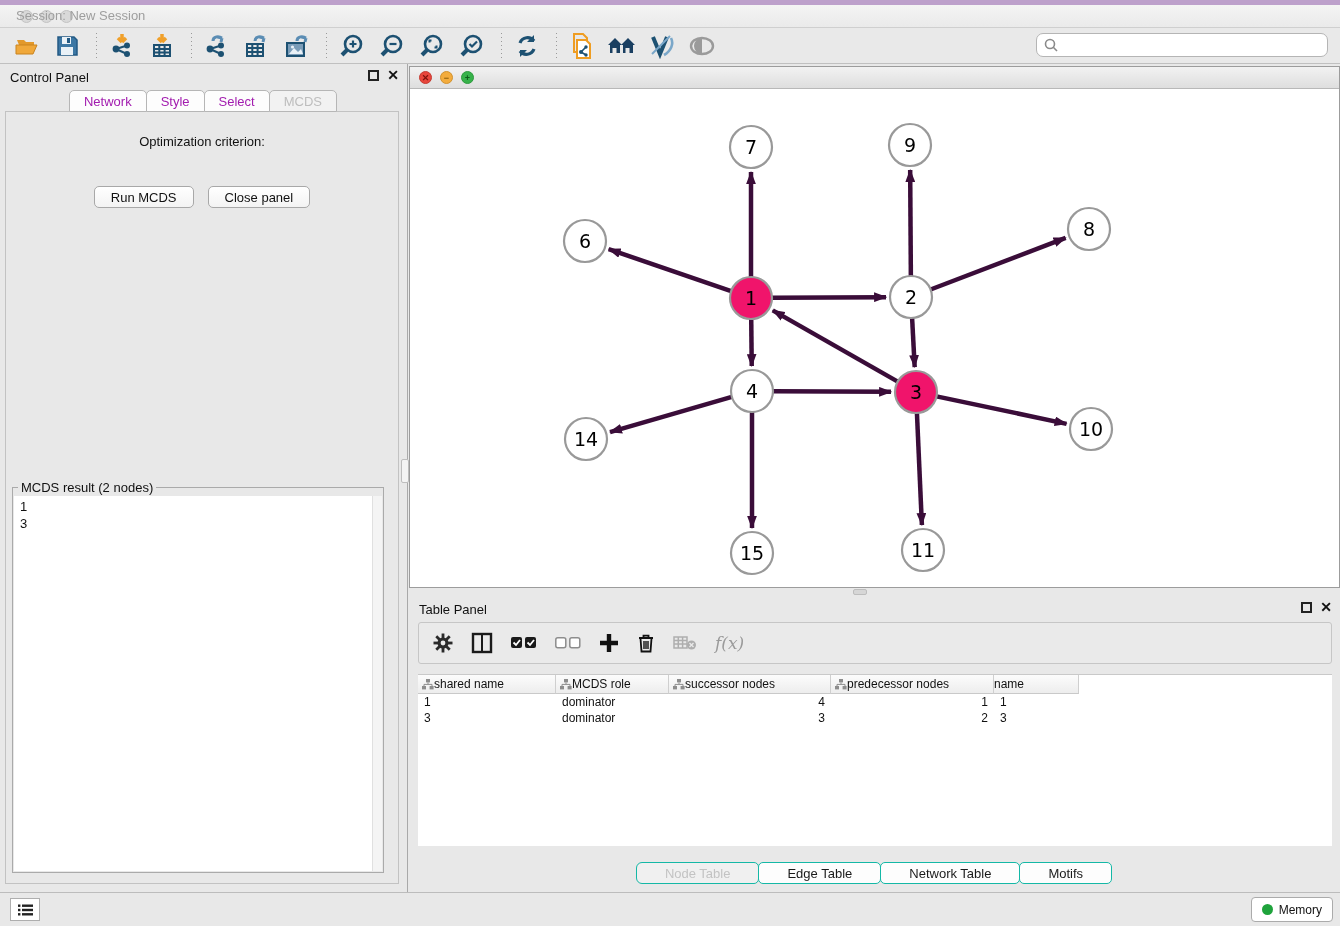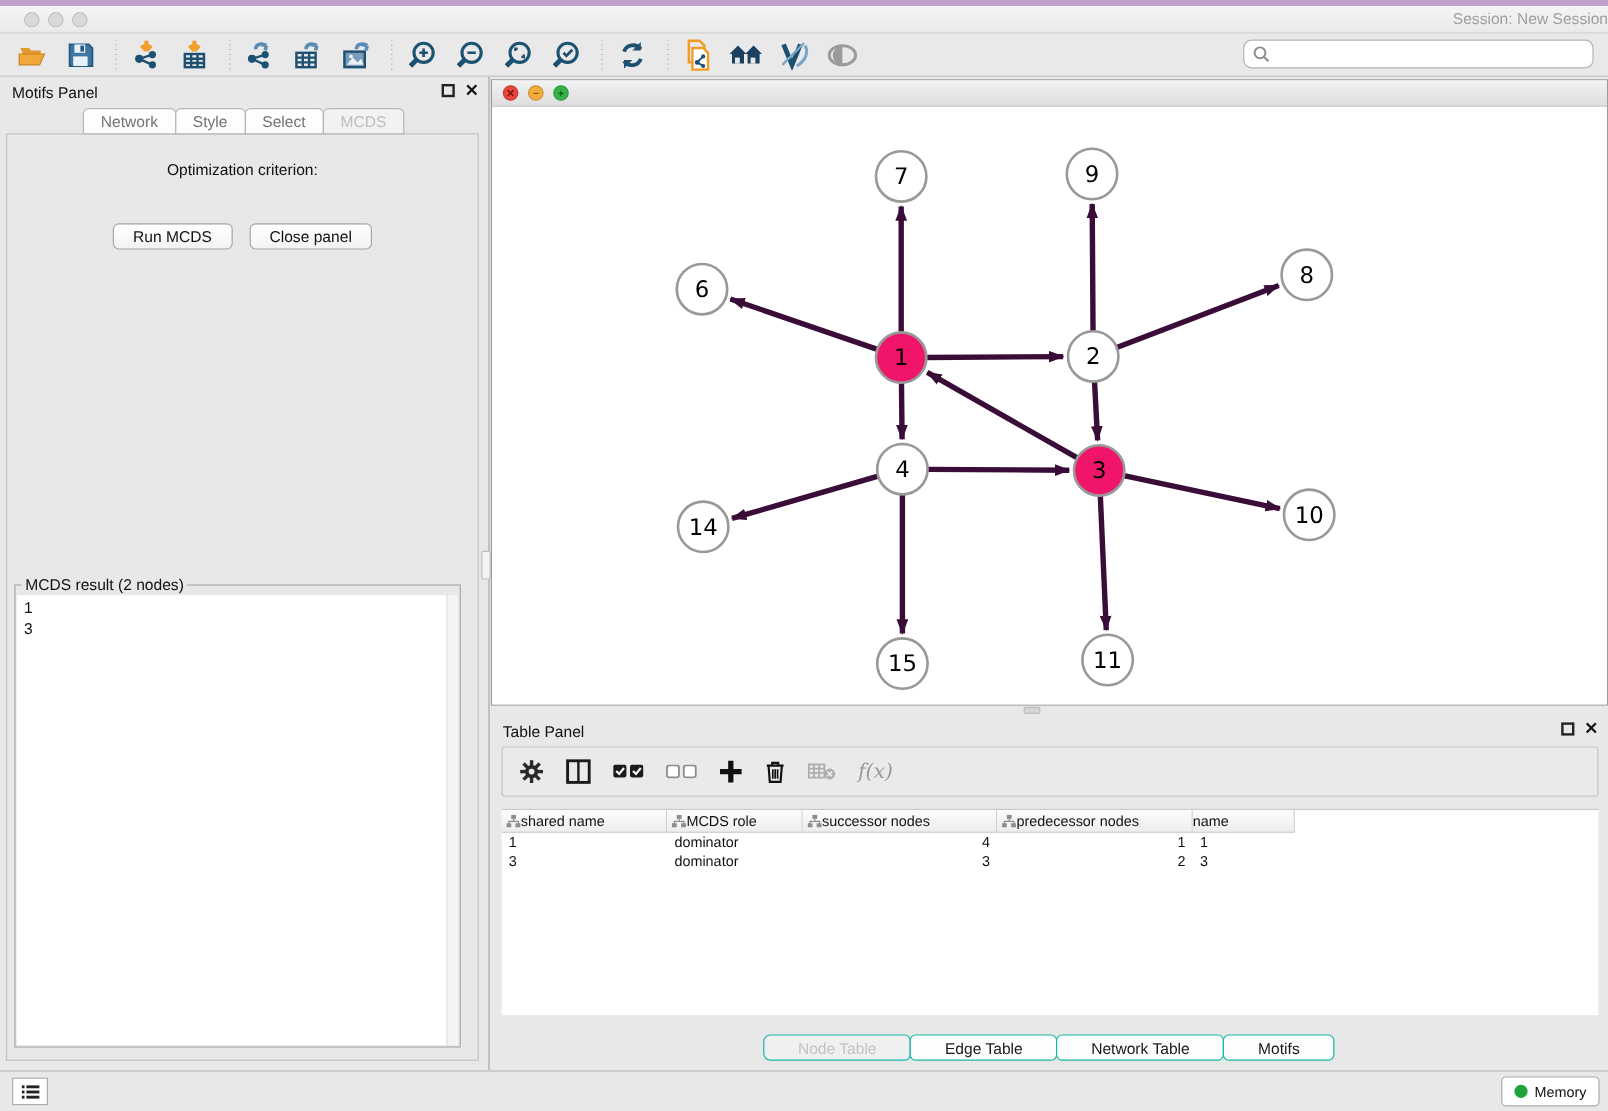--- a/index.html
+++ b/index.html
@@ -5,22 +5,22 @@
   * { margin:0; padding:0; box-sizing:border-box; }
   html,body { width:1340px; height:926px; overflow:hidden;
     font-family:"Liberation Sans", sans-serif; background:#e8e8e8; }
 
   
   .accent-strip { position:absolute; left:0; top:0; width:1340px; height:5px; background:#bda0cb; }
   .titlebar { position:absolute; left:0; top:5px; width:1340px; height:23px;
     background:linear-gradient(#f4f4f4,#eaeaea); border-bottom:1px solid #cfcfcf; }
   .traffic { position:absolute; top:5px; width:13px; height:13px; border-radius:50%; }
   .traffic.inactive { background:#d9d9d9; border:1px solid #c3c3c3; }
-  .titlebar-title { position:absolute; left:0; right:0; top:3px; text-align:right;
-    font-size:13px; color:#9e9e9e; }
+  .titlebar-title { position:absolute; left:0; right:0; top:3px; text-align:left;
+    font-size:13px; color:#9e9e9e;padding-left:16px; }
 
   
   .toolbar { position:absolute; left:0; top:28px; width:1340px; height:36px;
     background:#e9e9e9; border-bottom:1px solid #c0c0c0;
     display:flex; align-items:center; padding-left:12px; }
   .tb-icon { width:30px; height:28px; display:flex; align-items:center; justify-content:center;
     margin-right:10px; cursor:pointer; }
   .tb-sep { width:1px; height:26px; margin:0 10px 0 4px;
     background-image:linear-gradient(#9a9a9a 25%, transparent 25%);
     background-size:1px 4px; }
@@ -38,21 +38,21 @@
   .control-panel { position:absolute; left:0; top:0; width:408px; height:828px;
     background:#e8e8e8; border-right:1px solid #a9a9a9; }
   .panel-header { position:absolute; left:0; top:0; right:0; height:26px; }
   .panel-title { position:absolute; left:10px; top:6px; font-size:13px; color:#111; }
   .panel-btns { position:absolute; right:8px; top:6px; display:flex; gap:8px; align-items:center; }
   .float-icon { width:11px; height:11px; border:2px solid #222; display:inline-block; cursor:pointer; }
   .close-icon { font-size:14px; font-weight:bold; color:#111; line-height:11px; cursor:pointer; }
 
   .cp-tabs { position:absolute; left:0; top:26px; width:100%; display:flex; justify-content:center; z-index:3; }
   .tab { height:22px; background:#fdfdfd; border:1px solid #b6b6b6; margin-left:-1px;
-    border-radius:5px 5px 0 0; padding:0 14px; font-size:13px; color:#737373;
+    border-radius:5px 5px 0 0; padding:0 14px; font-size:13px; color:#a21caf;
     display:flex; align-items:center; cursor:pointer; }
   .tab.active { color:#bdbdbd; background:#f2f2f2; }
 
   .cp-content { position:absolute; left:5px; top:47px; width:394px; bottom:8px;
     border:1px solid #c2c2c2; background:#e8e8e8; }
   .opt-label { position:absolute; top:22px; left:0; right:0; text-align:center; font-size:13px; color:#111; }
   .cp-select { position:absolute; top:42px; left:38px; width:308px; height:22px; background:#fff;
     border:1px solid #ababab; border-radius:5px; font-size:13px; color:#111;
     display:flex; align-items:center; padding-left:10px; cursor:pointer; }
   .select-stepper { position:absolute; right:7px; top:2px; font-size:8px; color:#555; line-height:8px; text-align:center; }
@@ -273,21 +273,21 @@
       </svg>
     <input type="text" placeholder="" style="">
   </div>
 </div>
 
 <div class="main">
   <div class="v-divider-handle"></div>
 
   <div class="control-panel">
     <div class="panel-header">
-      <span class="panel-title">Motifs Panel</span>
+      <span class="panel-title">Control Panel</span>
       <span class="panel-btns">
         <span class="float-icon"></span>
         <span class="close-icon">✕</span>
       </span>
     </div>
     <div class="cp-tabs" id="cp-tabs">
         <div class="tab">Network</div>
         <div class="tab">Style</div>
         <div class="tab">Select</div>
         <div class="tab active">MCDS</div>

